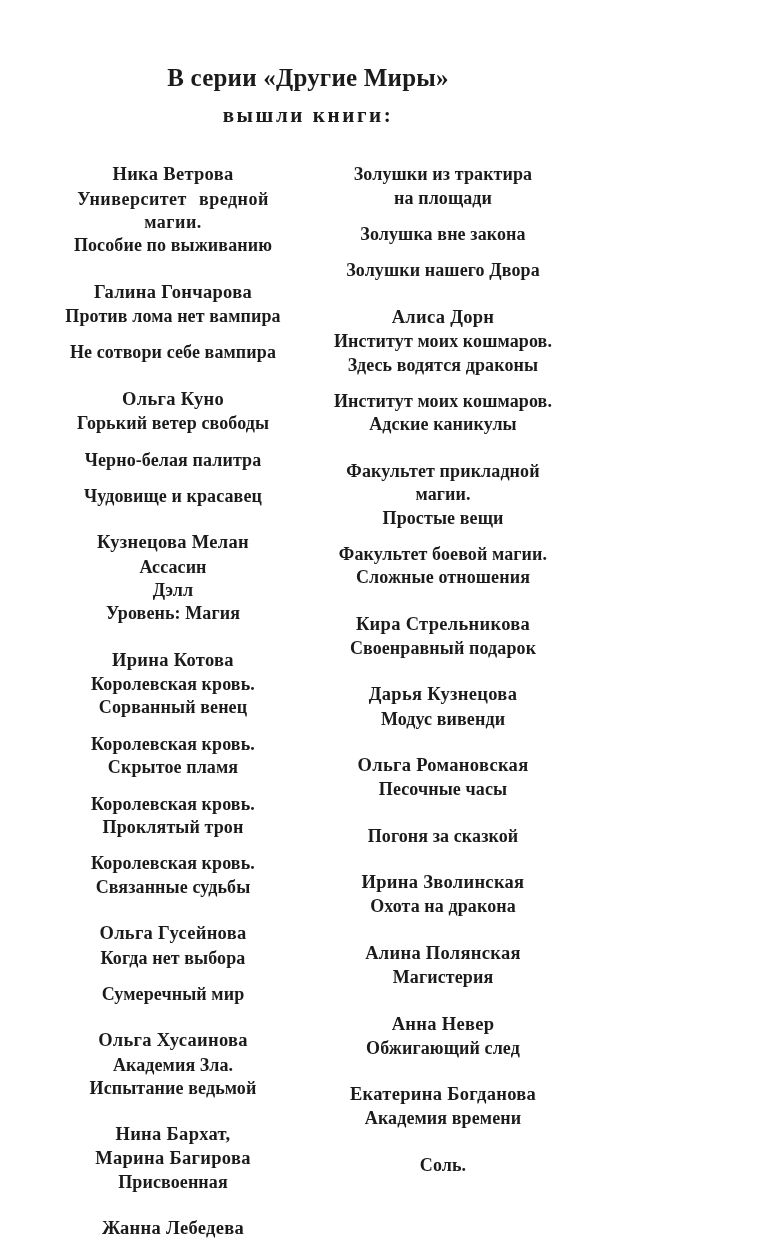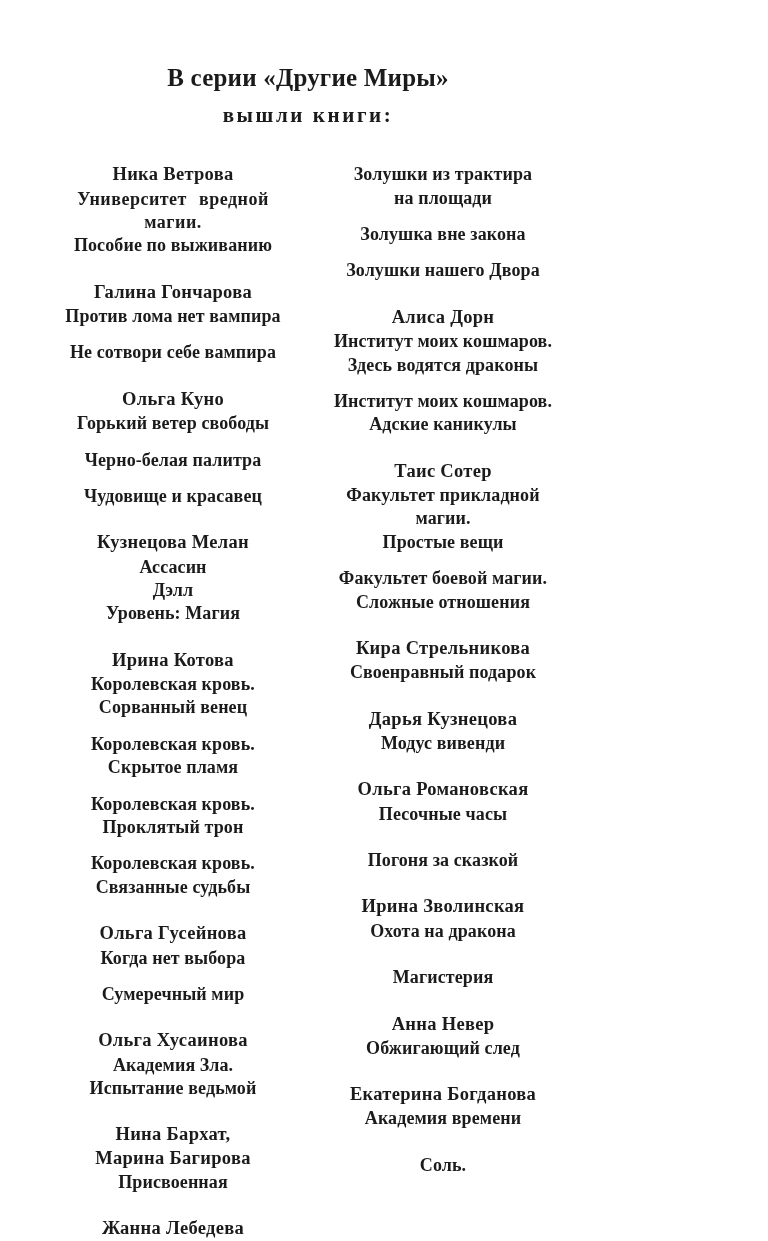--- a/index.html
+++ b/index.html
@@ -217,23 +217,20 @@
           <div class="title">
             <span class="ttl-line">Институт моих кошмаров.</span>
             <span class="ttl-line">Здесь водятся драконы</span>
           </div>
           <div class="title">
             <span class="ttl-line">Институт моих кошмаров.</span>
             <span class="ttl-line">Адские каникулы</span>
           </div>
         </div>
         <div class="author-block">
-          <div class="author-name">
-            <span class="nm-line">Таис Сотер</span>
-          </div>
           <div class="title">
             <span class="ttl-line">Факультет прикладной магии.</span>
             <span class="ttl-line">Простые вещи</span>
           </div>
           <div class="title">
             <span class="ttl-line">Факультет боевой магии.</span>
             <span class="ttl-line">Сложные отношения</span>
           </div>
         </div>
         <div class="author-block">
@@ -267,20 +264,23 @@
         </div>
         <div class="author-block">
           <div class="author-name">
             <span class="nm-line">Ирина Зволинская</span>
           </div>
           <div class="title">
             <span class="ttl-line">Охота на дракона</span>
           </div>
         </div>
         <div class="author-block">
+          <div class="author-name">
+            <span class="nm-line">Алина Полянская</span>
+          </div>
           <div class="title">
             <span class="ttl-line">Магистерия</span>
           </div>
         </div>
         <div class="author-block">
           <div class="author-name">
             <span class="nm-line">Анна Невер</span>
           </div>
           <div class="title">
             <span class="ttl-line">Обжигающий след</span>

